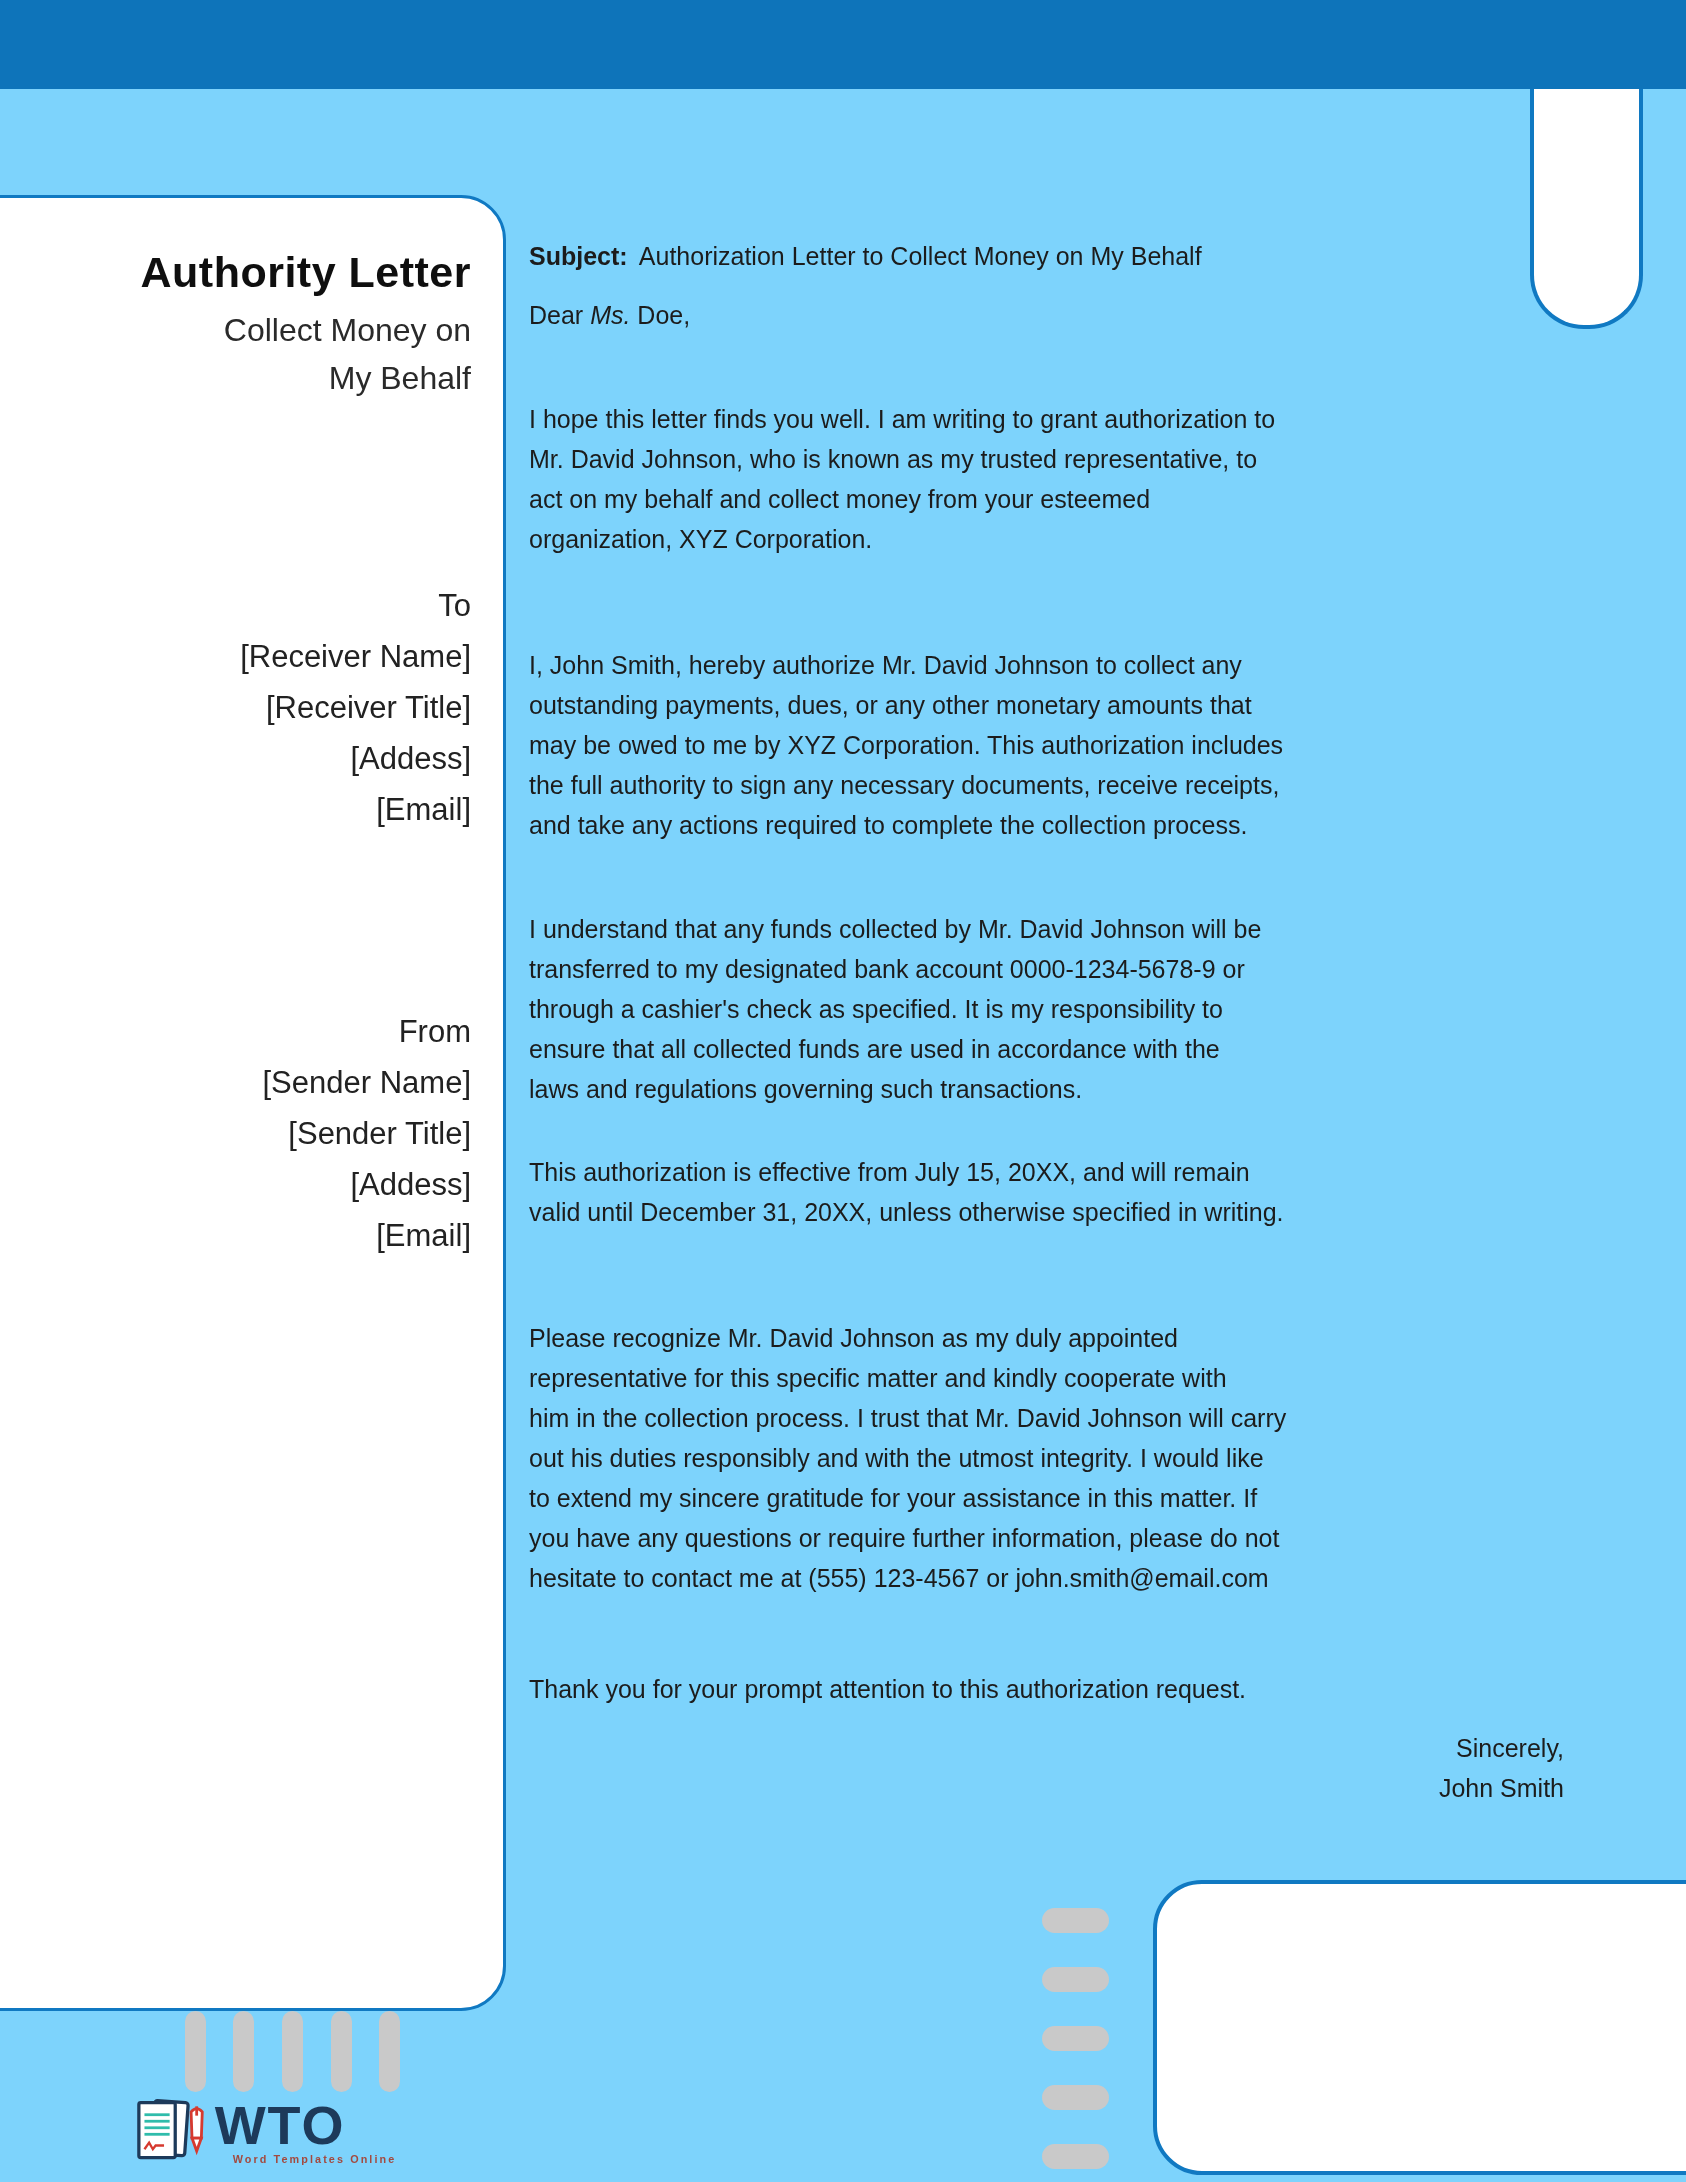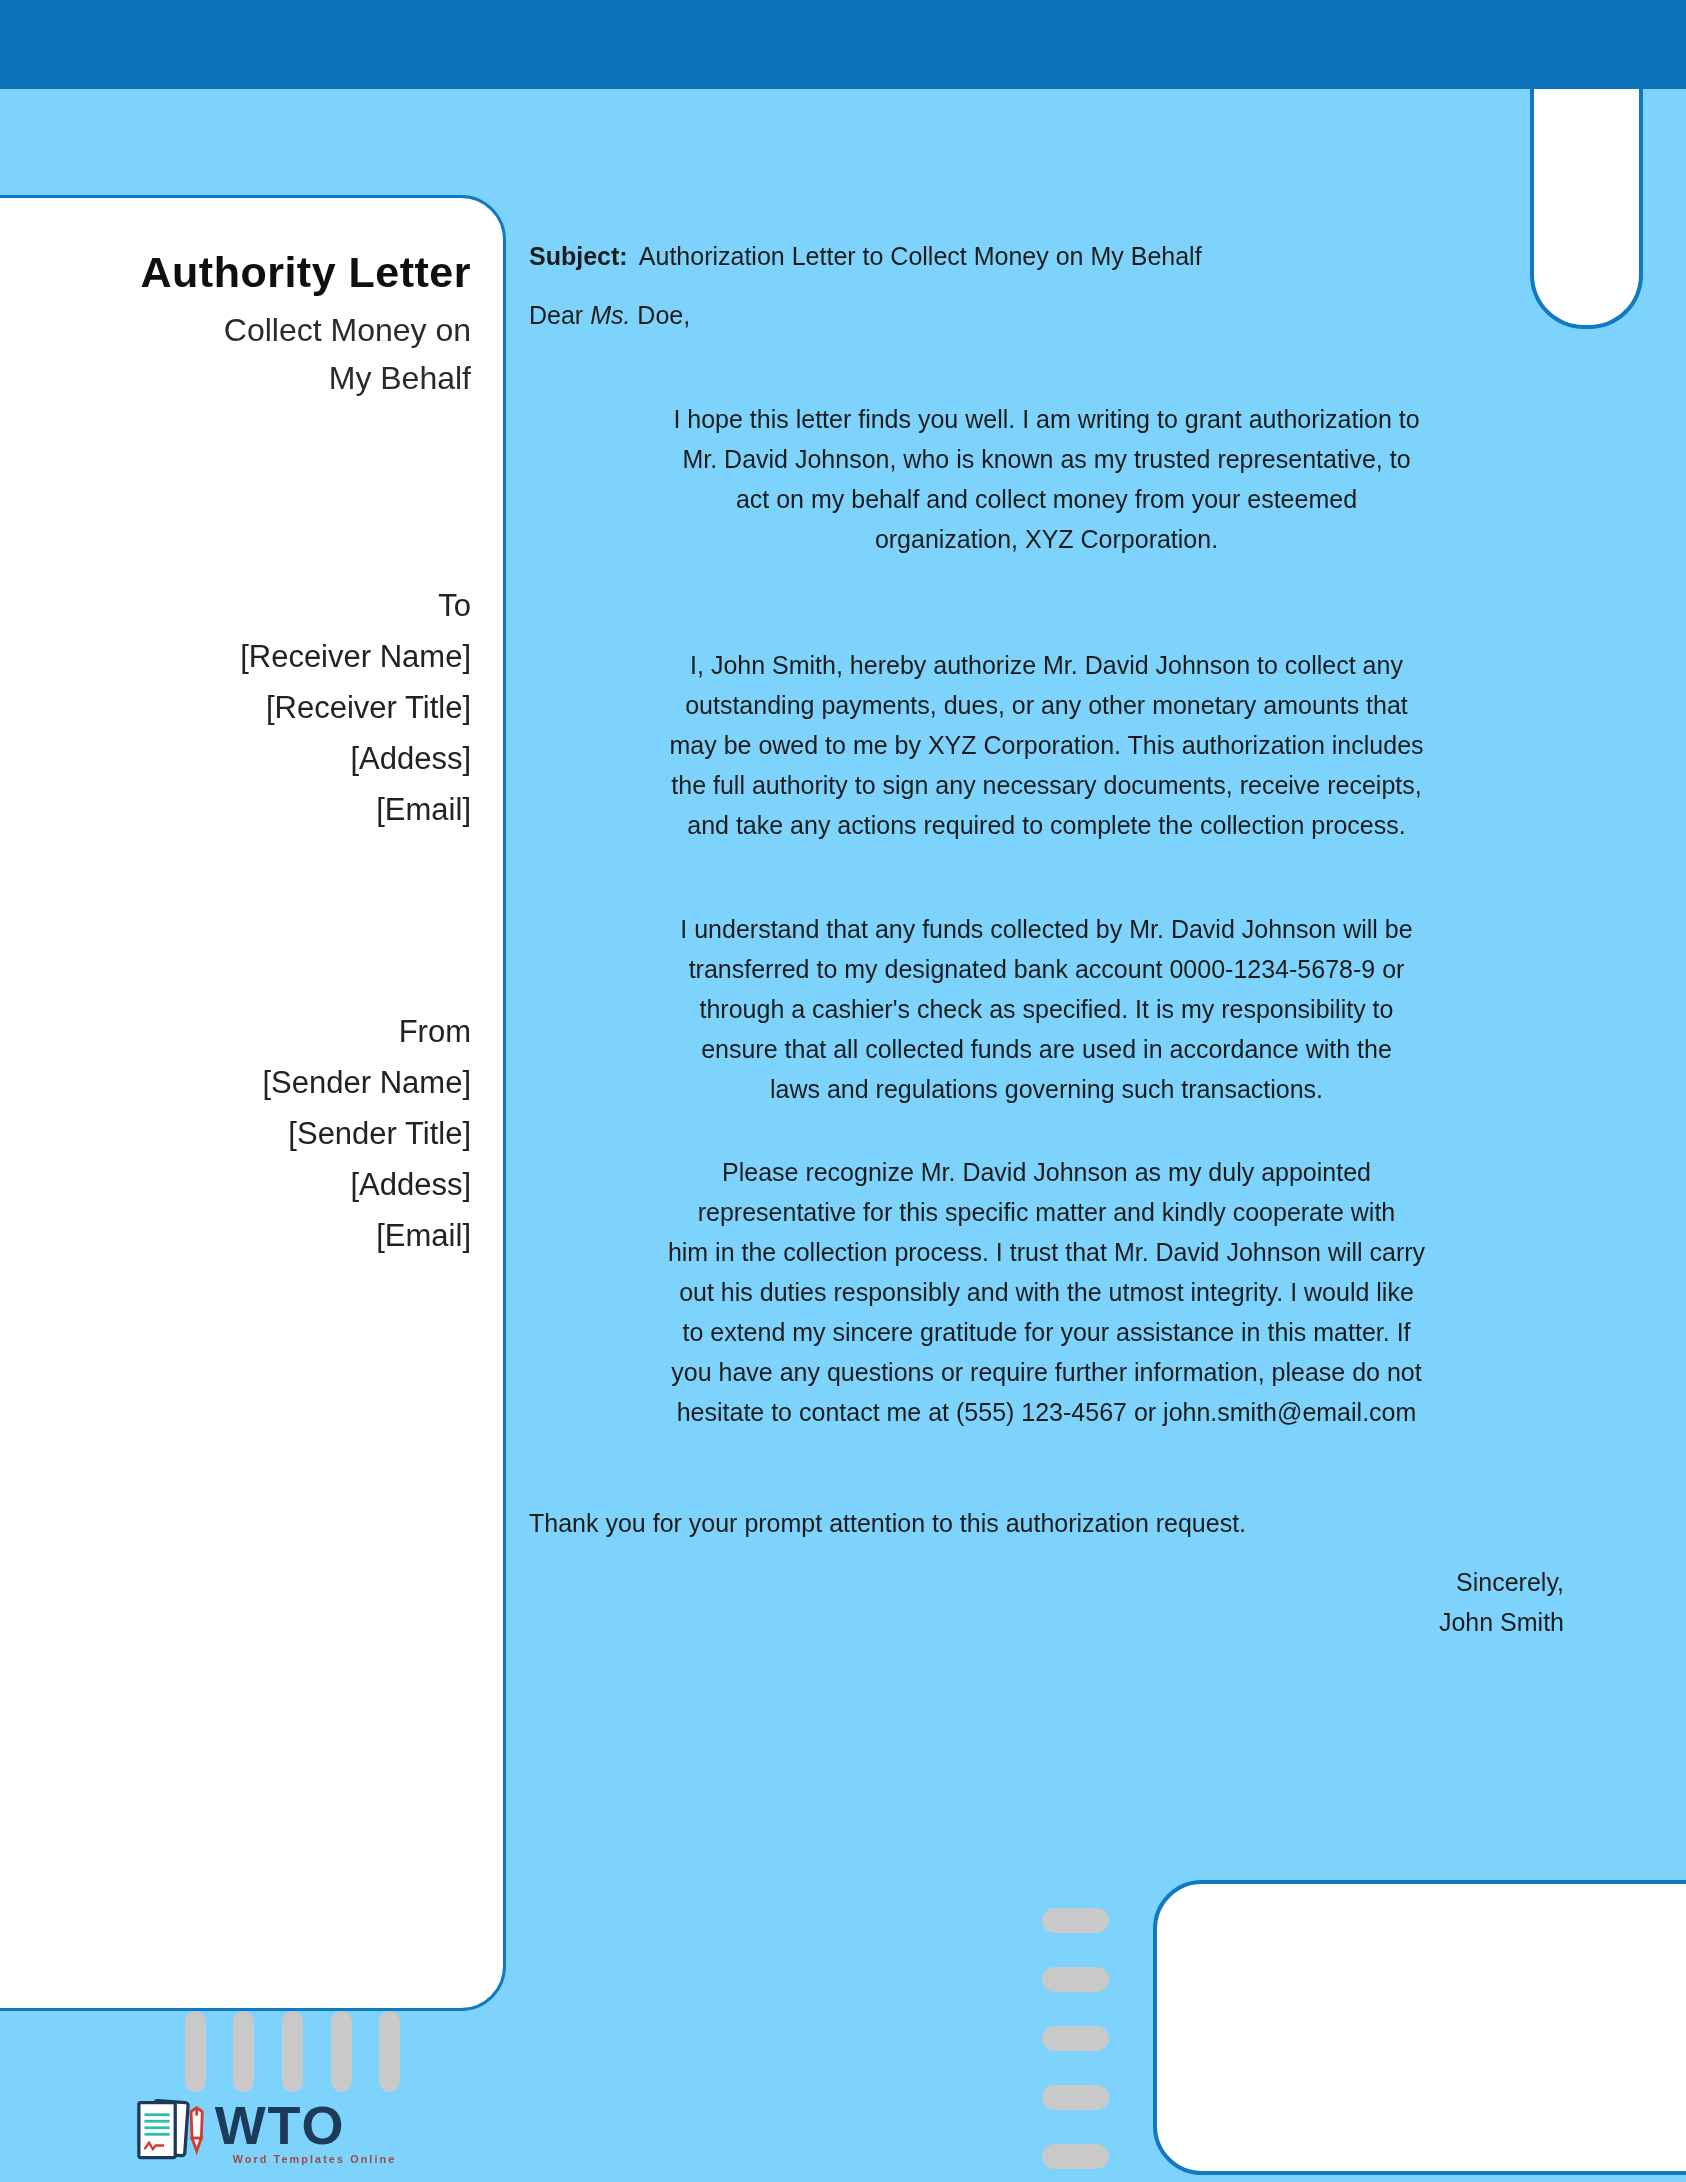--- a/index.html
+++ b/index.html
@@ -22,21 +22,21 @@
   }
   .panel-title{margin:49px 0 0 0;font-size:43px;font-weight:700;line-height:51px;color:#0f0f0f;letter-spacing:0.5px;}
   .panel-subtitle{margin:7.5px 0 0 0;font-size:32px;line-height:48px;color:#2a2a2a;white-space:pre-line;}
   .addr-block{font-size:31px;line-height:51px;color:#222222;}
   .addr-to{margin-top:178px;}
   .addr-from{margin-top:171px;}
   .addr-line{display:block;}
   
   .letter{position:absolute;left:529px;top:236px;width:1035px;font-size:25px;line-height:40px;color:#1c1c1c;}
   .letter p{margin:0;}
-  .para{white-space:pre-line;text-align:center;}
+  .para{white-space:pre-line;}
   .subject-label{font-weight:700;}
   .subject-text{margin-left:11.2px;}
   .ital{font-style:italic;}
   .blk{display:block;text-align:right;}
   .mb20{margin-bottom:19px !important;}
   .mb46{margin-bottom:43px !important;}
   .mb68{margin-bottom:64px !important;}
   .mb76{margin-bottom:71px !important;}
   .mb92{margin-bottom:86px !important;}
   
@@ -98,20 +98,22 @@
     <p class="para mb68">I, John Smith, hereby authorize Mr. David Johnson to collect any
 outstanding payments, dues, or any other monetary amounts that
 may be owed to me by XYZ Corporation. This authorization includes
 the full authority to sign any necessary documents, receive receipts,
 and take any actions required to complete the collection process.</p>
     <p class="para mb46">I understand that any funds collected by Mr. David Johnson will be
 transferred to my designated bank account 0000-1234-5678-9 or
 through a cashier's check as specified. It is my responsibility to
 ensure that all collected funds are used in accordance with the
 laws and regulations governing such transactions.</p>
+    <p class="para mb92">This authorization is effective from July 15, 20XX, and will remain
+valid until December 31, 20XX, unless otherwise specified in writing.</p>
     <p class="para mb76">Please recognize Mr. David Johnson as my duly appointed
 representative for this specific matter and kindly cooperate with
 him in the collection process. I trust that Mr. David Johnson will carry
 out his duties responsibly and with the utmost integrity. I would like
 to extend my sincere gratitude for your assistance in this matter. If
 you have any questions or require further information, please do not
 hesitate to contact me at (555) 123-4567 or john.smith@email.com</p>
 
     <p class="mb20">Thank you for your prompt attention to this authorization request.</p>
     <p>

